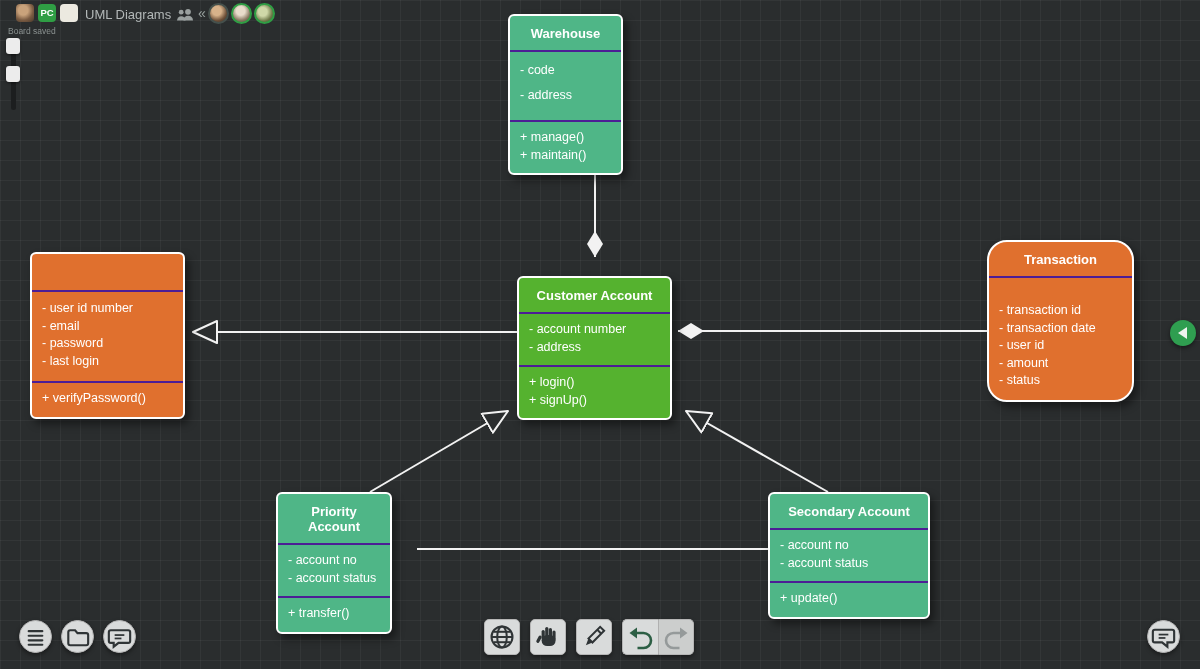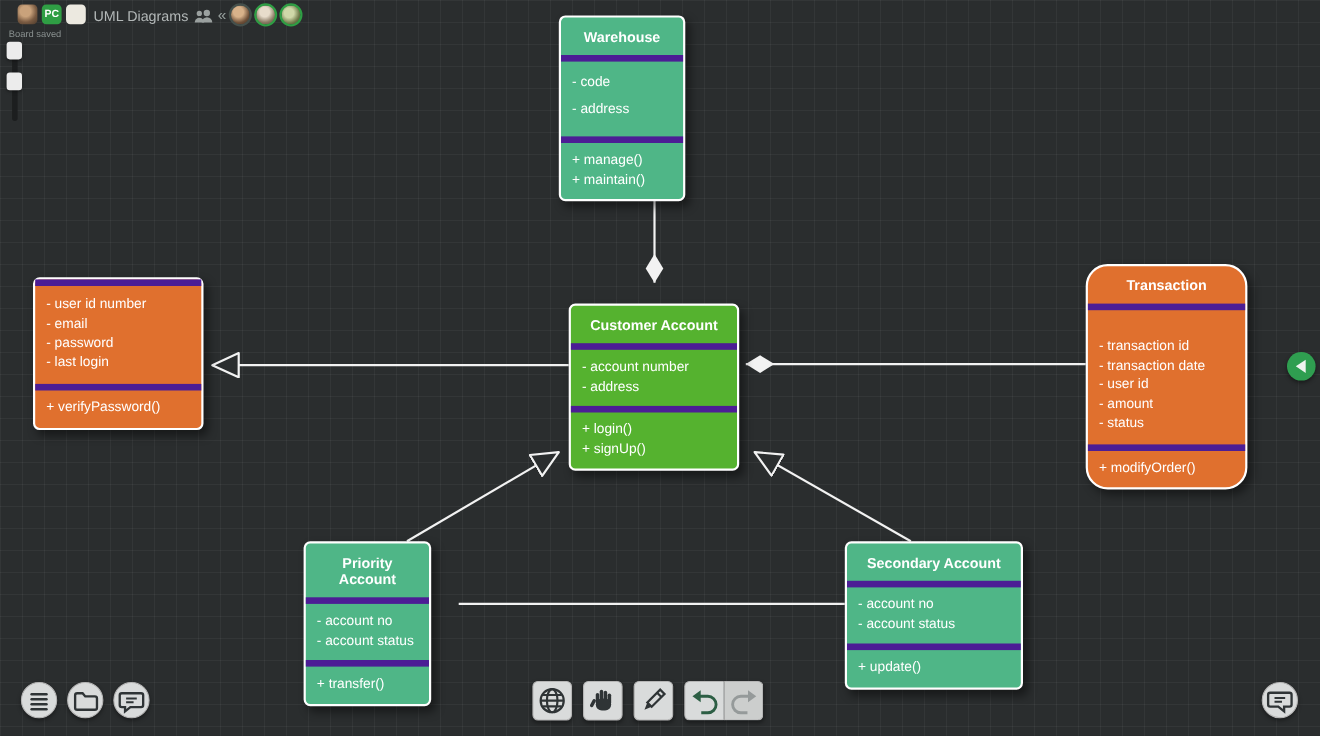--- a/index.html
+++ b/index.html
@@ -25,29 +25,29 @@
     box-shadow:4px 5px 9px rgba(0,0,0,0.45);
     color:#fff;
   }
   .theme-teal{background:#4fb687;}
   .theme-green{background:#55b22f;margin-top:16px;}
   .theme-orange{background:#e0702e;}
   .uml-title{
     font-size:13px;font-weight:bold;text-align:center;
     padding:10px 6px 9px;
   }
-  .uml-sec{border-top:6px solid #4c1d95;padding:7px 0 9px;}
+  .uml-sec{border-top:2px solid #4c1d95;padding:7px 0 9px;}
   .uml-line{font-size:12.5px;line-height:17.5px;padding:0 10px;white-space:nowrap;}
 
   .box-warehouse{left:508px;top:14px;width:115px;}
   .box-warehouse .sec-attrs{padding:6px 0 12px;}
   .box-warehouse .sec-attrs .uml-line{line-height:25px;}
   .box-customer{left:517px;top:260px;width:155px;}
   .box-user{left:30px;top:252px;width:155px;}
-  .box-user .sec-attrs{padding:8px 0 11px;}
+  .box-user .sec-attrs{padding:8px 0 11px;margin-top:36px;}
   .box-transaction{left:987px;top:240px;width:147px;border-radius:20px;}
   .box-transaction .sec-attrs{padding:24px 0 10px;}
   .box-priority{left:276px;top:492px;width:116px;}
   .box-secondary{left:768px;top:492px;width:162px;}
 
   
   .topbar{position:absolute;left:0;top:0;width:100%;height:36px;margin-left:12px;}
   .mini{position:absolute;width:18px;height:18px;top:4px;border-radius:4px;}
   .avatar-photo{left:4px;background:radial-gradient(circle at 40% 35%, #c9a27b 0 30%, #7a5b42 62%, #4a392b);}
   .badge-pc{left:26px;background:#2f9e44;color:#fff;font-size:9.5px;font-weight:bold;
@@ -157,23 +157,20 @@
 
   <div class="uml-box theme-orange box-transaction">
     <div class="uml-title">Transaction</div>
     <div class="uml-sec sec-attrs">
       <div class="uml-line">- transaction id</div>
       <div class="uml-line">- transaction date</div>
       <div class="uml-line">- user id</div>
       <div class="uml-line">- amount</div>
       <div class="uml-line">- status</div>
     </div>
-    <div class="uml-sec sec-methods">
-      <div class="uml-line">+ modifyOrder()</div>
-    </div>
   </div>
 
   <div class="uml-box theme-teal box-priority">
     <div class="uml-title">Priority Account</div>
     <div class="uml-sec sec-attrs">
       <div class="uml-line">- account no</div>
       <div class="uml-line">- account status</div>
     </div>
     <div class="uml-sec sec-methods">
       <div class="uml-line">+ transfer()</div>

